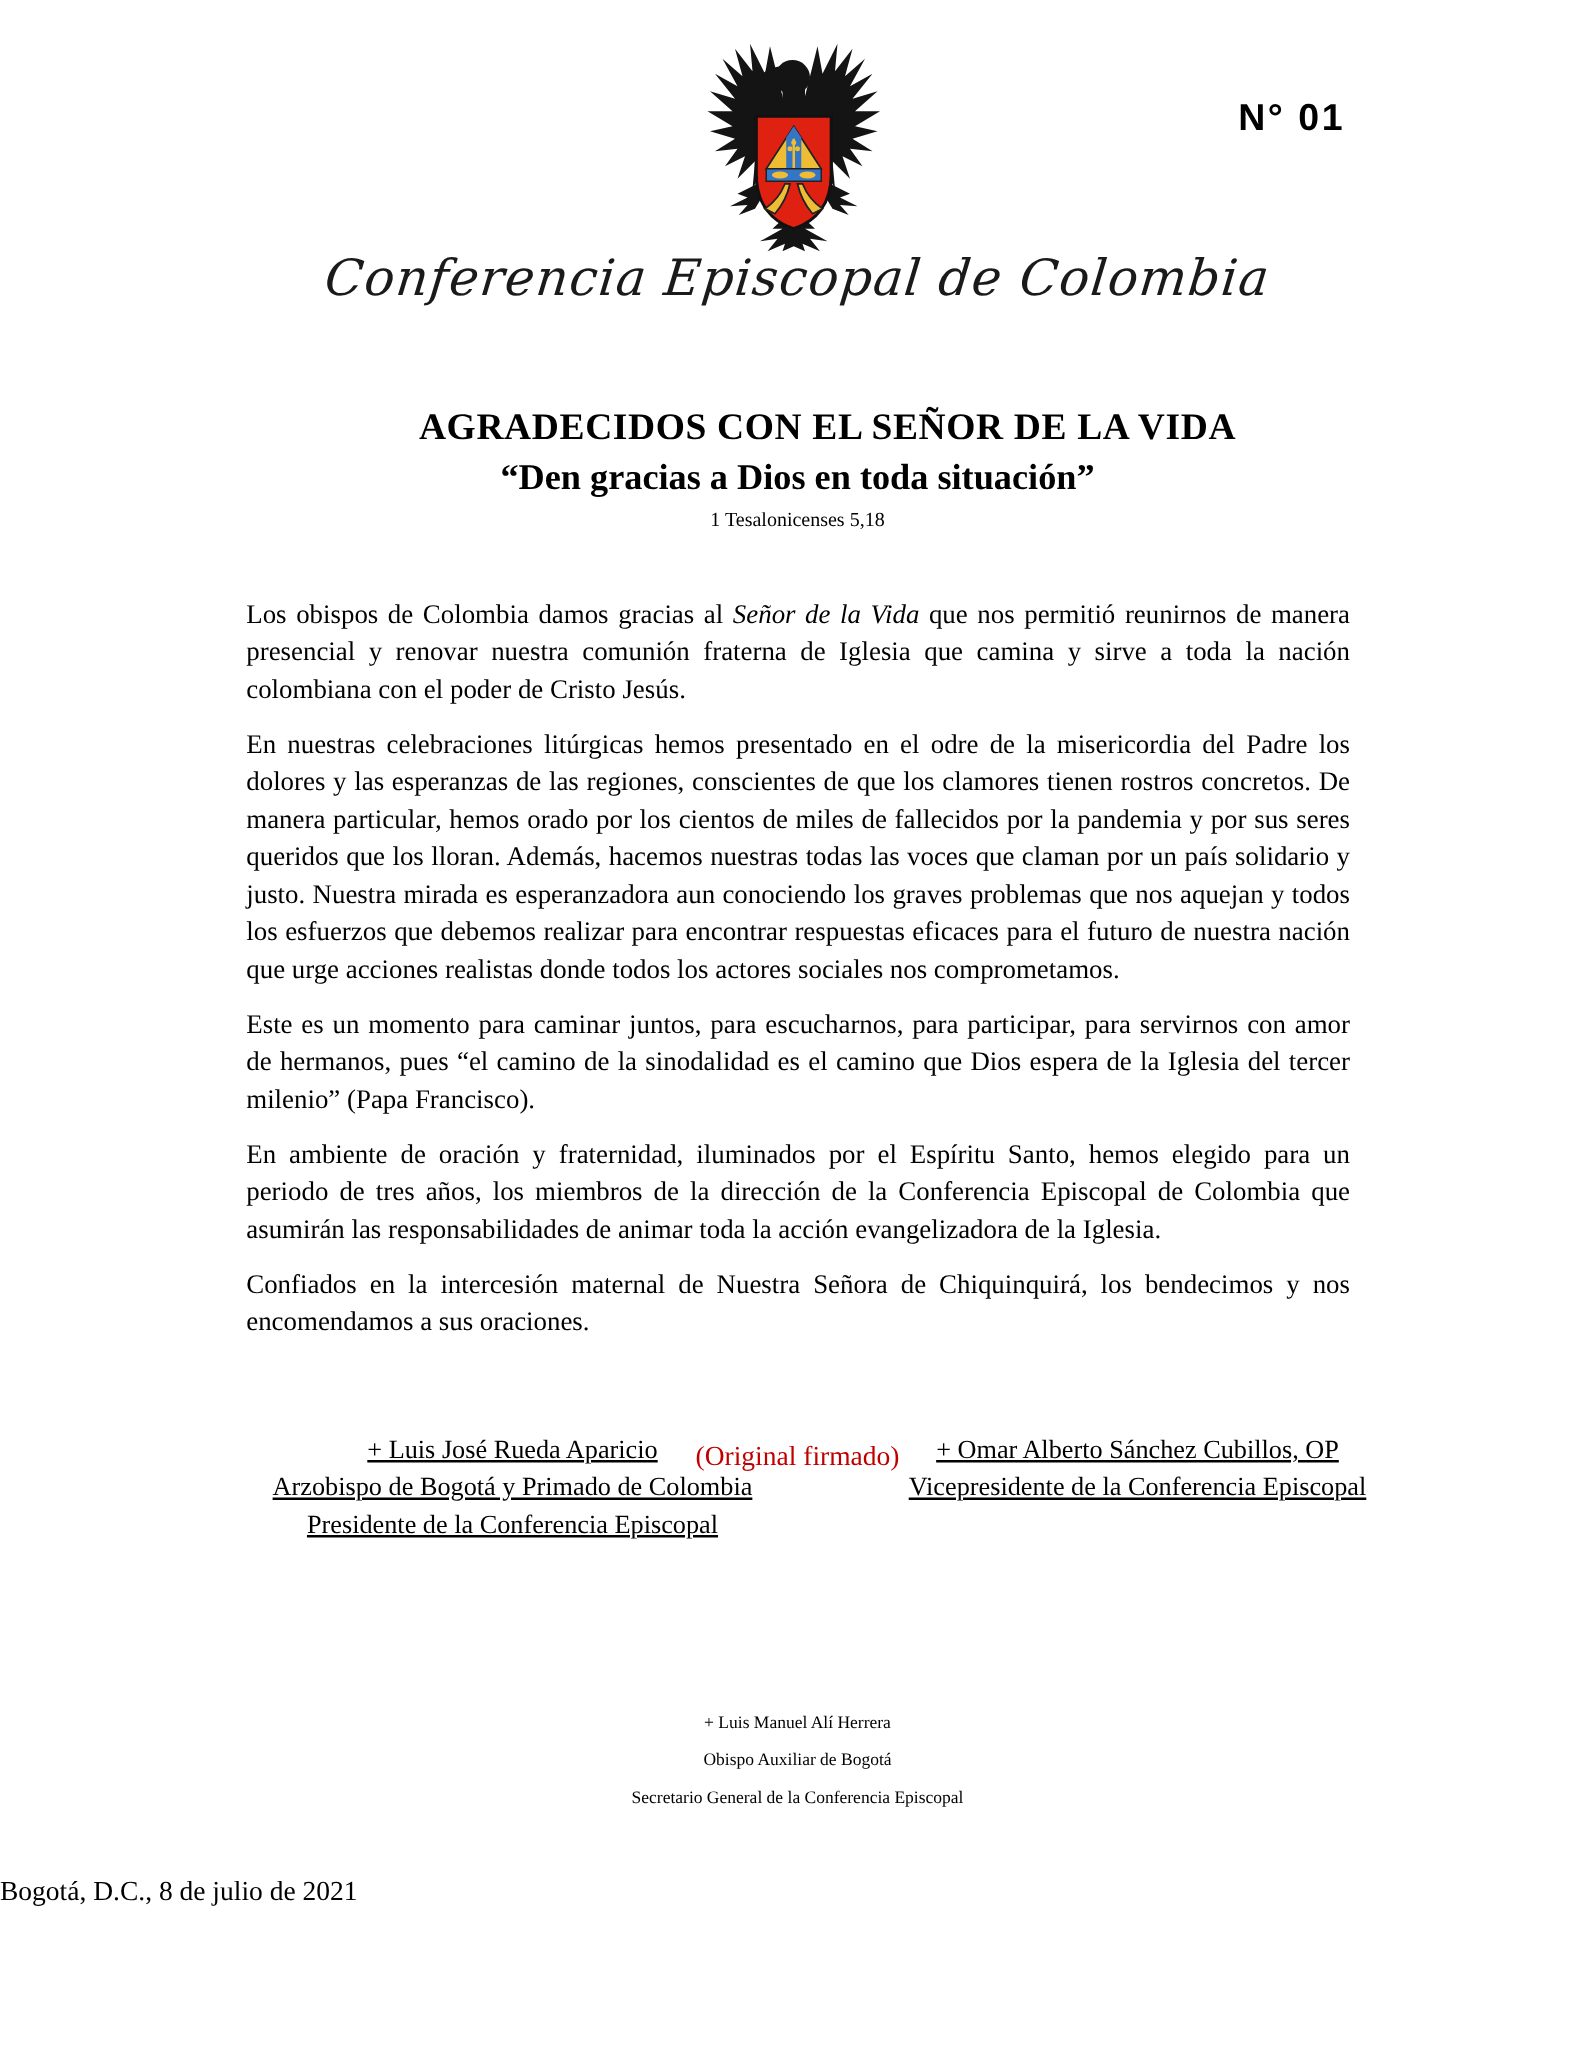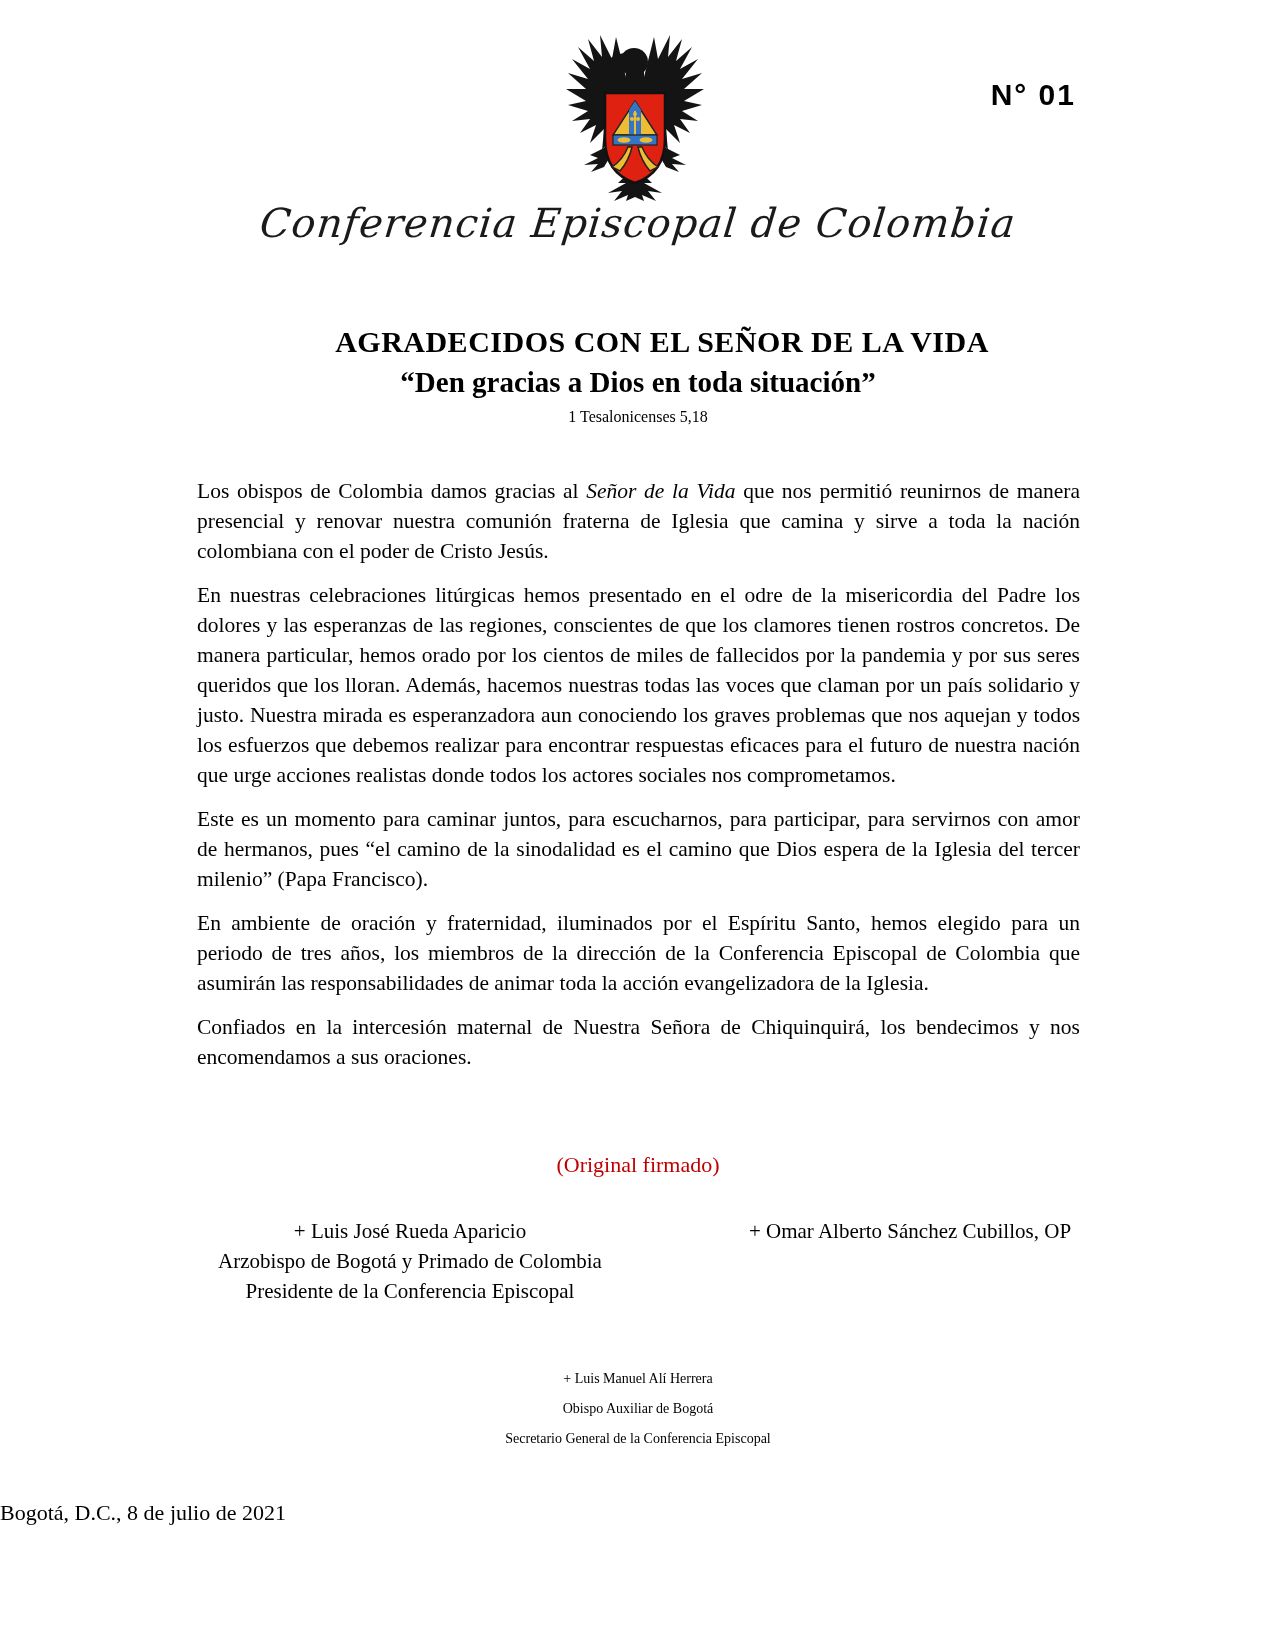--- a/index.html
+++ b/index.html
@@ -104,23 +104,24 @@
     left: 0;
     top: 1152px;
     width: 100%;
     text-align: center;
     font-size: 22px;
     color: var(--accent-red, #C00000);
   }
   .sig-row {
     position: absolute;
     left: 160px;
-    top: 1216px;
+    top: 1144px;
     width: 1000px;
     display: flex;
+    text-decoration: underline;
   }
   .sig-col {
     flex: 1 1 50%;
     text-align: center;
     font-size: 21px;
     line-height: 30px;
   }
   .sig-center {
     position: absolute;
     left: 0;
@@ -200,20 +201,21 @@
   <div class="original-note">(Original firmado)</div>
 
   <div class="sig-row">
     <div class="sig-col">
       <div>+ Luis José Rueda Aparicio</div>
       <div>Arzobispo de Bogotá y Primado de Colombia</div>
       <div>Presidente de la Conferencia Episcopal</div>
     </div>
     <div class="sig-col">
       <div>+ Omar Alberto Sánchez Cubillos, OP</div>
+      <div>Vicepresidente de la Conferencia Episcopal</div>
     </div>
   </div>
 
   <div class="sig-center">
     <div>+ Luis Manuel Alí Herrera</div>
     <div>Obispo Auxiliar de Bogotá</div>
     <div>Secretario General de la Conferencia Episcopal</div>
   </div>
 
   <div class="dateline">Bogotá, D.C., 8 de julio de 2021</div>

